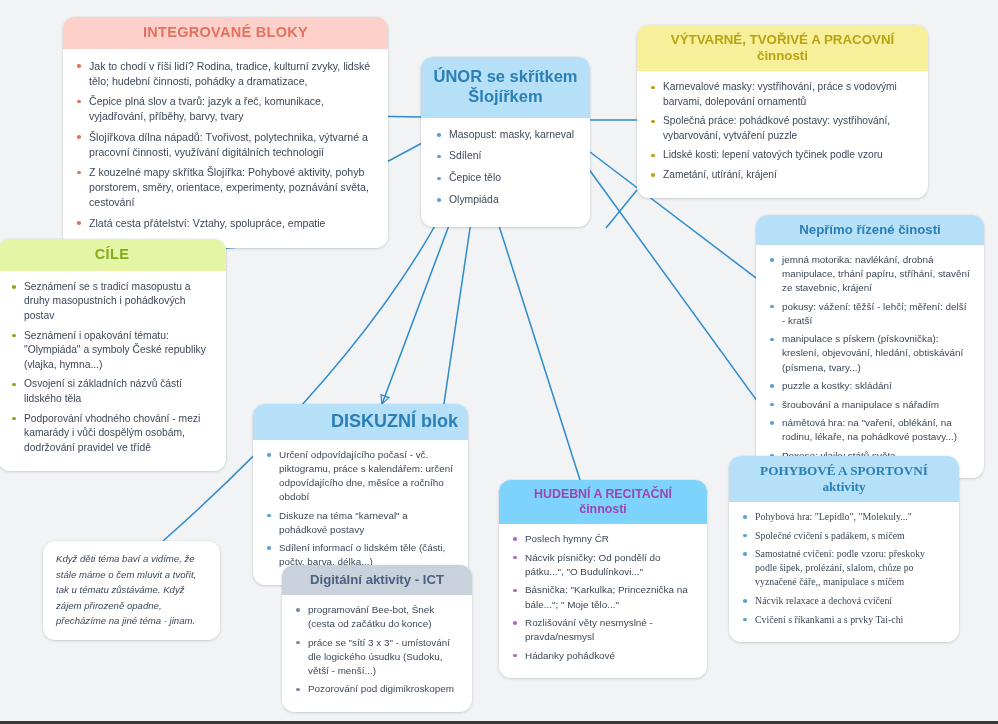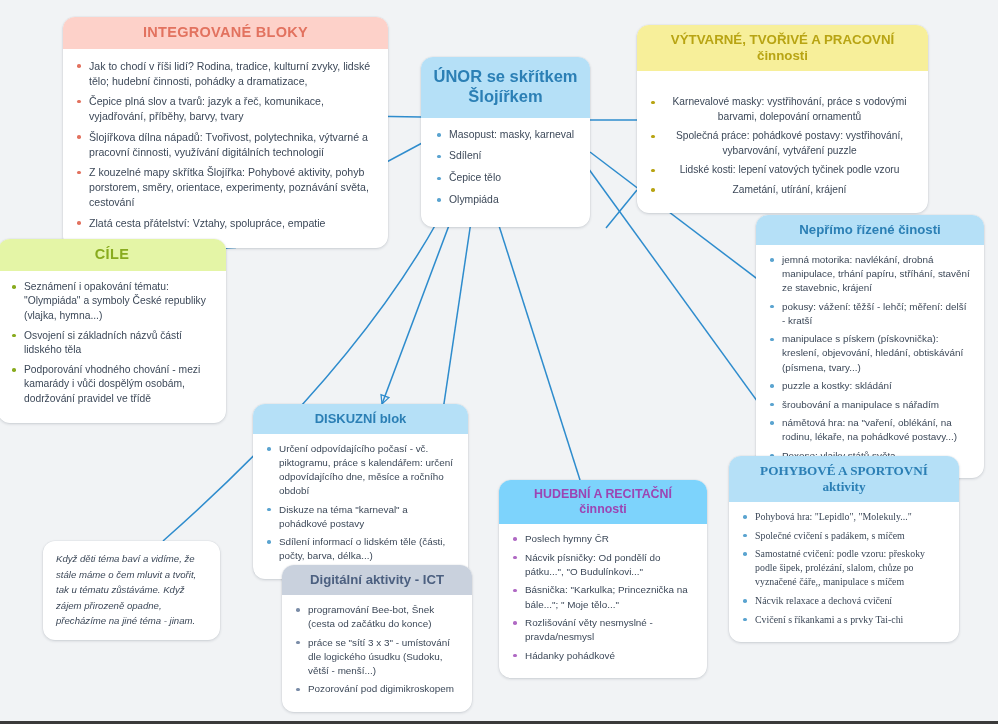--- a/index.html
+++ b/index.html
@@ -94,21 +94,21 @@
   .grey  .bullet    { background: #7b8da8; }
 
   
   #card-integrovane { left: 63px;  top: 17px;  width: 325px; }
   #card-integrovane .card-head { font-size: 14.5px; letter-spacing: .3px; }
   #card-integrovane .card-body { font-size: 10.6px; padding-top: 10px; }
   #card-integrovane .card-body li { margin-bottom: 5.5px; }
 
   #card-vytvarne { left: 637px; top: 25px; width: 291px; }
   #card-vytvarne .card-head { font-size: 13.3px; }
-  #card-vytvarne .card-body { font-size: 10.2px; padding-top: 24px; text-align: center; }
+  #card-vytvarne .card-body { font-size: 10.2px; padding-top: 9px; }
   #card-vytvarne .card-body li { margin-bottom: 5px; }
 
   #card-unor { left: 421px; top: 57px; width: 169px; }
   #card-unor .card-head { font-size: 16.5px; padding: 10px 10px 11px; line-height: 1.2; }
   #card-unor .card-body { font-size: 10.4px; padding: 10px 10px 12px 12px; }
   #card-unor .card-body li { margin-bottom: 7px; }
 
   #card-cile { left: -2px; top: 239px; width: 228px; }
   #card-cile .card-head { font-size: 14.5px; letter-spacing: .4px; }
   #card-cile .card-body { font-size: 10.3px; padding-top: 9px; }
@@ -118,21 +118,21 @@
   #card-neprimo .card-head { font-size: 13.2px; }
   #card-neprimo .card-body { font-size: 9.9px; padding-top: 8px; }
   #card-neprimo .card-body li { margin-bottom: 4.5px; }
 
   #card-pohybove { left: 729px; top: 456px; width: 230px; font-family: Liberation Serif, serif; }
   #card-pohybove .card-head { font-size: 13.2px; }
   #card-pohybove .card-body { font-size: 9.9px; padding-top: 8px; }
   #card-pohybove .card-body li { margin-bottom: 4.5px; }
 
   #card-diskuzni { left: 253px; top: 404px; width: 215px; }
-  #card-diskuzni .card-head { font-size: 13px; }
+  #card-diskuzni .card-head { font-size: 18px; text-align: right; }
   #card-diskuzni .card-body { font-size: 9.9px; padding-top: 8px; }
   #card-diskuzni .card-body li { margin-bottom: 4.5px; }
 
   #card-hudebni { left: 499px; top: 480px; width: 208px; }
   #card-hudebni .card-head { font-size: 12.4px; }
   #card-hudebni .card-body { font-size: 9.9px; padding-top: 8px; }
   #card-hudebni .card-body li { margin-bottom: 4.5px; }
 
   #card-digitalni { left: 282px; top: 565px; width: 190px; }
   #card-digitalni .card-head { font-size: 13.2px; }
@@ -228,20 +228,21 @@
         <li><span class="bullet"></span><span>Lidské kosti: lepení vatových tyčinek podle vzoru</span></li>
         <li><span class="bullet"></span><span>Zametání, utírání, krájení</span></li>
       </ul>
     </div>
   </div>
 
   <div class="card green" id="card-cile">
     <div class="card-head">CÍLE</div>
     <div class="card-body">
       <ul>
+        <li><span class="bullet"></span><span>Seznámení se s tradicí masopustu a druhy masopustních i pohádkových postav</span></li>
         <li><span class="bullet"></span><span>Seznámení i opakování tématu:  "Olympiáda" a symboly České republiky (vlajka, hymna...)</span></li>
         <li><span class="bullet"></span><span>Osvojení si základních názvů částí lidského těla</span></li>
         <li><span class="bullet"></span><span>Podporování vhodného chování - mezi kamarády i vůči dospělým osobám, dodržování pravidel ve třídě</span></li>
       </ul>
     </div>
   </div>
 
   <div class="card blue" id="card-neprimo">
     <div class="card-head">Nepřímo řízené činosti</div>
     <div class="card-body">

